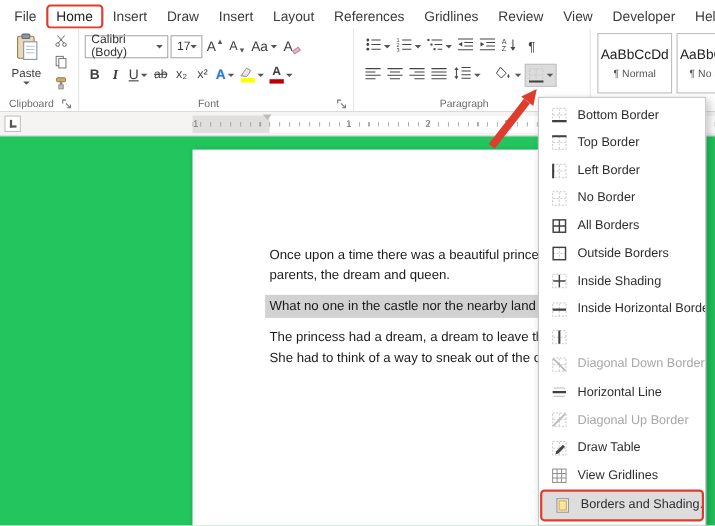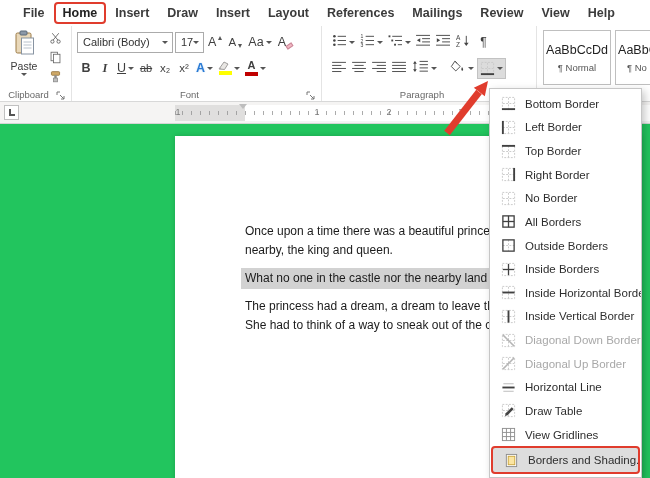--- a/index.html
+++ b/index.html
@@ -6,21 +6,21 @@
     --red:#e03c2d;
     --ink:#444;
     --shade:#d2d2d2;
   }
   *{box-sizing:border-box;margin:0;padding:0;}
   html,body{width:650px;height:478px;overflow:hidden;}
   .app{position:relative;width:650px;height:478px;background:#fff;
        font-family:"Liberation Sans",sans-serif;color:var(--ink);overflow:hidden;}
 
   
-  .menubar{position:absolute;top:0;left:0;right:0;height:26px;display:flex;align-items:center;padding-left:14px;font-weight:bold;}
+  .menubar{position:absolute;top:0;left:0;right:0;height:26px;display:flex;align-items:flex-end;padding-left:4px;}
   .mitem{font-size:12.5px;padding:4px 9px;color:#3b3b3b;white-space:nowrap;}
   .mitem.active{border:2px solid var(--red);border-radius:4px;padding:2px 7px;color:#222;}
 
   
   .ribbon{position:absolute;top:26px;left:0;right:0;height:76px;background:#fff;border-bottom:1px solid #d8d8d8;}
   .group{position:absolute;top:0;bottom:0;border-right:1px solid #e4e4e4;}
   .g-clipboard{left:0;width:72px;}
   .g-font{left:72px;width:250px;}
   .g-paragraph{left:322px;width:215px;}
   .g-styles{left:537px;width:113px;border-right:none;}
@@ -32,21 +32,21 @@
   .mini-dn{width:0;height:0;border-left:2.5px solid transparent;border-right:2.5px solid transparent;border-top:4px solid #555;display:inline-block;margin-top:8px;}
 
   .paste{position:absolute;left:6px;top:4px;width:36px;height:56px;display:flex;flex-direction:column;align-items:center;gap:1px;}
   .paste-label{font-size:10.5px;color:#3b3b3b;}
   .clip-col{position:absolute;left:45px;top:6px;display:flex;flex-direction:column;gap:3px;}
   .sbtn{width:20px;height:16px;display:flex;align-items:center;justify-content:center;}
 
   .f-row1{position:absolute;left:5px;top:5px;height:22px;display:flex;align-items:center;gap:2px;}
   .f-row2{position:absolute;left:5px;top:31px;height:22px;display:flex;align-items:center;gap:1px;}
   .combo{height:21px;border:1px solid #ababab;display:flex;align-items:center;font-size:11px;background:#fff;padding:0 4px 0 5px;justify-content:space-between;color:#333;}
-  .combo.name{width:96px;}
+  .combo.name{width:76px;}
   .combo.size{width:29px;}
   .fbtn{height:21px;min-width:18px;padding:0 2px;display:inline-flex;align-items:center;justify-content:center;font-size:12.5px;color:#3f3f3f;gap:2px;}
   .b{font-weight:bold;}
   .i{font-style:italic;font-family:"Liberation Serif",serif;font-weight:bold;}
   .u{text-decoration:underline;}
   .strike{text-decoration:line-through;font-size:11px;}
   .small{font-size:11.5px;}
   .fx{font-weight:bold;color:#2a7ad4;text-shadow:0 0 2px #bcd9f5;}
   .stack{display:inline-flex;flex-direction:column;align-items:center;gap:1px;}
   .colorbar{width:13px;height:3.5px;display:block;}
@@ -104,23 +104,24 @@
 <div class="app">
 
   <nav class="menubar">
     <span class="mitem">File</span>
     <span class="mitem active">Home</span>
     <span class="mitem">Insert</span>
     <span class="mitem">Draw</span>
     <span class="mitem">Insert</span>
     <span class="mitem">Layout</span>
     <span class="mitem">References</span>
-    <span class="mitem">Mailings</span>
+    <span class="mitem">Gridlines</span>
     <span class="mitem">Review</span>
     <span class="mitem">View</span>
+    <span class="mitem">Developer</span>
     <span class="mitem">Help</span>
   </nav>
 
   <div class="ribbon">
 
     <section class="group g-clipboard">
       <div class="paste">
         <span>
           <svg width="22" height="25" viewBox="0 0 22 25">
               <rect x="3" y="3" width="15" height="20" rx="1.5" fill="#e9d8b9" stroke="#9c7b46"></rect>
@@ -439,21 +440,21 @@
       <span class="rnum" style="left:214px;">2</span>
       <span class="rnum" style="left:286px;">3</span>
       <span class="fli"></span>
     </div>
   </div>
 
   <div class="docarea">
     <div class="page">
       <div class="para">
         <div>Once upon a time there was a beautiful prince</div>
-        <div>nearby, the king and queen.</div>
+        <div>parents, the dream and queen.</div>
       </div>
       <div class="para shaded">
         <div>What no one in the castle nor the nearby land</div>
       </div>
       <div class="para">
         <div>The princess had a dream, a dream to leave th</div>
         <div>She had to think of a way to sneak out of the c</div>
       </div>
     </div>
   </div>
@@ -473,50 +474,37 @@
       <span>Bottom Border</span>
     </div>
     <div class="mi">
       <span class="ic">
           <svg viewBox="0 0 16 16" width="15" height="15">
             <g class="d">
               <rect x="1.5" y="1.5" width="13" height="13"></rect>
               <line x1="8" y1="2" x2="8" y2="14"></line>
               <line x1="2" y1="8" x2="14" y2="8"></line>
             </g>
+            <line class="s" x1="1" y1="2" x2="15" y2="2"></line>
+          </svg>
+        </span>
+      <span>Top Border</span>
+    </div>
+    <div class="mi">
+      <span class="ic">
+          <svg viewBox="0 0 16 16" width="15" height="15">
+            <g class="d">
+              <rect x="1.5" y="1.5" width="13" height="13"></rect>
+              <line x1="8" y1="2" x2="8" y2="14"></line>
+              <line x1="2" y1="8" x2="14" y2="8"></line>
+            </g>
             <line class="s" x1="2" y1="1" x2="2" y2="15"></line>
           </svg>
         </span>
       <span>Left Border</span>
-    </div>
-    <div class="mi">
-      <span class="ic">
-          <svg viewBox="0 0 16 16" width="15" height="15">
-            <g class="d">
-              <rect x="1.5" y="1.5" width="13" height="13"></rect>
-              <line x1="8" y1="2" x2="8" y2="14"></line>
-              <line x1="2" y1="8" x2="14" y2="8"></line>
-            </g>
-            <line class="s" x1="1" y1="2" x2="15" y2="2"></line>
-          </svg>
-        </span>
-      <span>Top Border</span>
-    </div>
-    <div class="mi">
-      <span class="ic">
-          <svg viewBox="0 0 16 16" width="15" height="15">
-            <g class="d">
-              <rect x="1.5" y="1.5" width="13" height="13"></rect>
-              <line x1="8" y1="2" x2="8" y2="14"></line>
-              <line x1="2" y1="8" x2="14" y2="8"></line>
-            </g>
-            <line class="s" x1="14" y1="1" x2="14" y2="15"></line>
-          </svg>
-        </span>
-      <span>Right Border</span>
     </div>
     <div class="mi">
       <span class="ic">
           <svg viewBox="0 0 16 16" width="15" height="15">
             <g class="d">
               <rect x="1.5" y="1.5" width="13" height="13"></rect>
               <line x1="8" y1="2" x2="8" y2="14"></line>
               <line x1="2" y1="8" x2="14" y2="8"></line>
             </g>
           </svg>
@@ -550,21 +538,21 @@
     <div class="mi">
       <span class="ic">
           <svg viewBox="0 0 16 16" width="15" height="15">
             <rect class="d" x="1.5" y="1.5" width="13" height="13"></rect>
             <g class="s1">
               <line x1="8" y1="2" x2="8" y2="14"></line>
               <line x1="2" y1="8" x2="14" y2="8"></line>
             </g>
           </svg>
         </span>
-      <span>Inside Borders</span>
+      <span>Inside Shading</span>
     </div>
     <div class="mi">
       <span class="ic">
           <svg viewBox="0 0 16 16" width="15" height="15">
             <g class="d">
               <rect x="1.5" y="1.5" width="13" height="13"></rect>
               <line x1="8" y1="2" x2="8" y2="14"></line>
             </g>
             <line class="s" x1="1.5" y1="8" x2="14.5" y2="8"></line>
           </svg>
@@ -574,59 +562,58 @@
     <div class="mi">
       <span class="ic">
           <svg viewBox="0 0 16 16" width="15" height="15">
             <g class="d">
               <rect x="1.5" y="1.5" width="13" height="13"></rect>
               <line x1="2" y1="8" x2="14" y2="8"></line>
             </g>
             <line class="s" x1="8" y1="1.5" x2="8" y2="14.5"></line>
           </svg>
         </span>
-      <span>Inside Vertical Border</span>
     </div>
     <div class="mi dis">
       <span class="ic">
           <svg viewBox="0 0 16 16" width="15" height="15">
             <g class="d">
               <rect x="1.5" y="1.5" width="13" height="13"></rect>
               <line x1="8" y1="2" x2="8" y2="14"></line>
               <line x1="2" y1="8" x2="14" y2="8"></line>
             </g>
             <line class="sd" x1="2" y1="2" x2="14" y2="14"></line>
           </svg>
         </span>
       <span>Diagonal Down Border</span>
-    </div>
-    <div class="mi dis">
-      <span class="ic">
-          <svg viewBox="0 0 16 16" width="15" height="15">
-            <g class="d">
-              <rect x="1.5" y="1.5" width="13" height="13"></rect>
-              <line x1="8" y1="2" x2="8" y2="14"></line>
-              <line x1="2" y1="8" x2="14" y2="8"></line>
-            </g>
-            <line class="sd" x1="2" y1="14" x2="14" y2="2"></line>
-          </svg>
-        </span>
-      <span>Diagonal Up Border</span>
     </div>
     <div class="mi">
       <span class="ic">
           <svg viewBox="0 0 16 16" width="15" height="15">
             <g stroke="#b9b9b9" fill="none">
               <line x1="2.5" y1="4" x2="13.5" y2="4"></line>
               <line x1="2.5" y1="12" x2="13.5" y2="12"></line>
             </g>
             <line class="s" x1="1.5" y1="8" x2="14.5" y2="8"></line>
           </svg>
         </span>
       <span>Horizontal Line</span>
+    </div>
+    <div class="mi dis">
+      <span class="ic">
+          <svg viewBox="0 0 16 16" width="15" height="15">
+            <g class="d">
+              <rect x="1.5" y="1.5" width="13" height="13"></rect>
+              <line x1="8" y1="2" x2="8" y2="14"></line>
+              <line x1="2" y1="8" x2="14" y2="8"></line>
+            </g>
+            <line class="sd" x1="2" y1="14" x2="14" y2="2"></line>
+          </svg>
+        </span>
+      <span>Diagonal Up Border</span>
     </div>
     <div class="mi">
       <span class="ic">
           <svg viewBox="0 0 16 16" width="15" height="15">
             <g class="d">
               <rect x="1.5" y="1.5" width="13" height="13"></rect>
               <line x1="8" y1="2" x2="8" y2="14"></line>
               <line x1="2" y1="8" x2="14" y2="8"></line>
             </g>
             <path fill="#444" d="M5 11 L11.5 4.5 L13.5 6.5 L7 13 L4.2 13.8 Z"></path>

